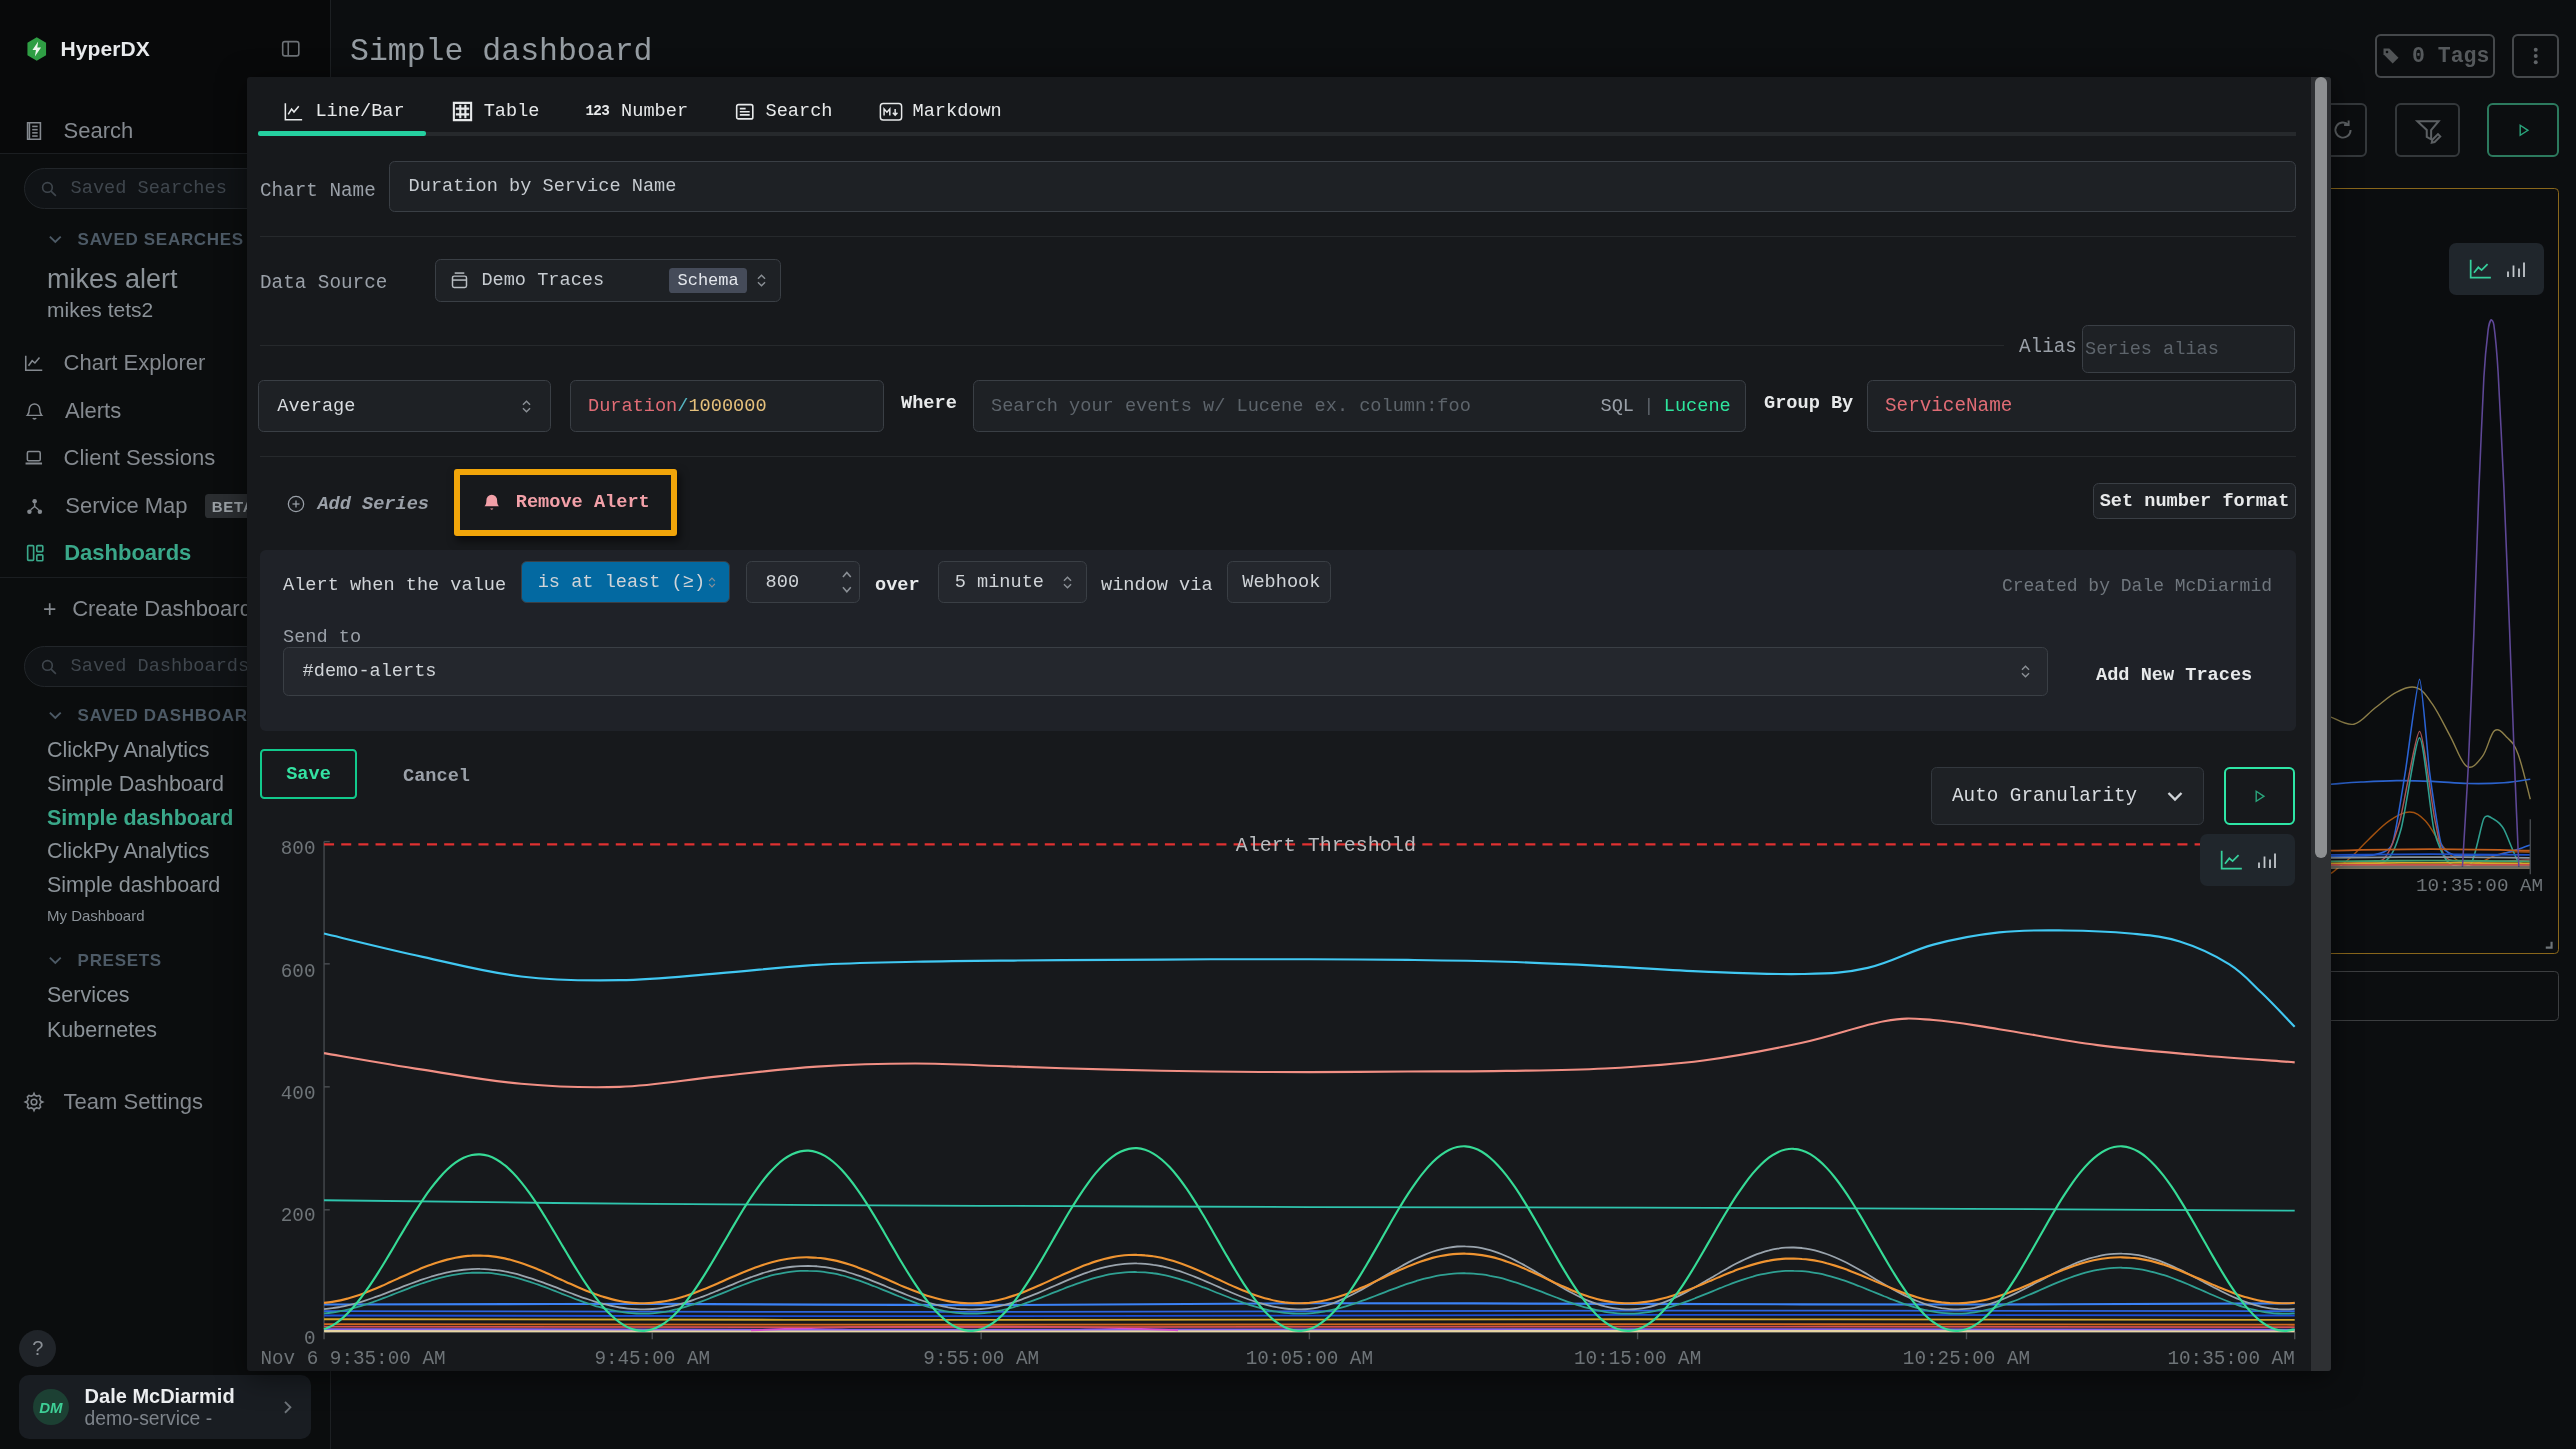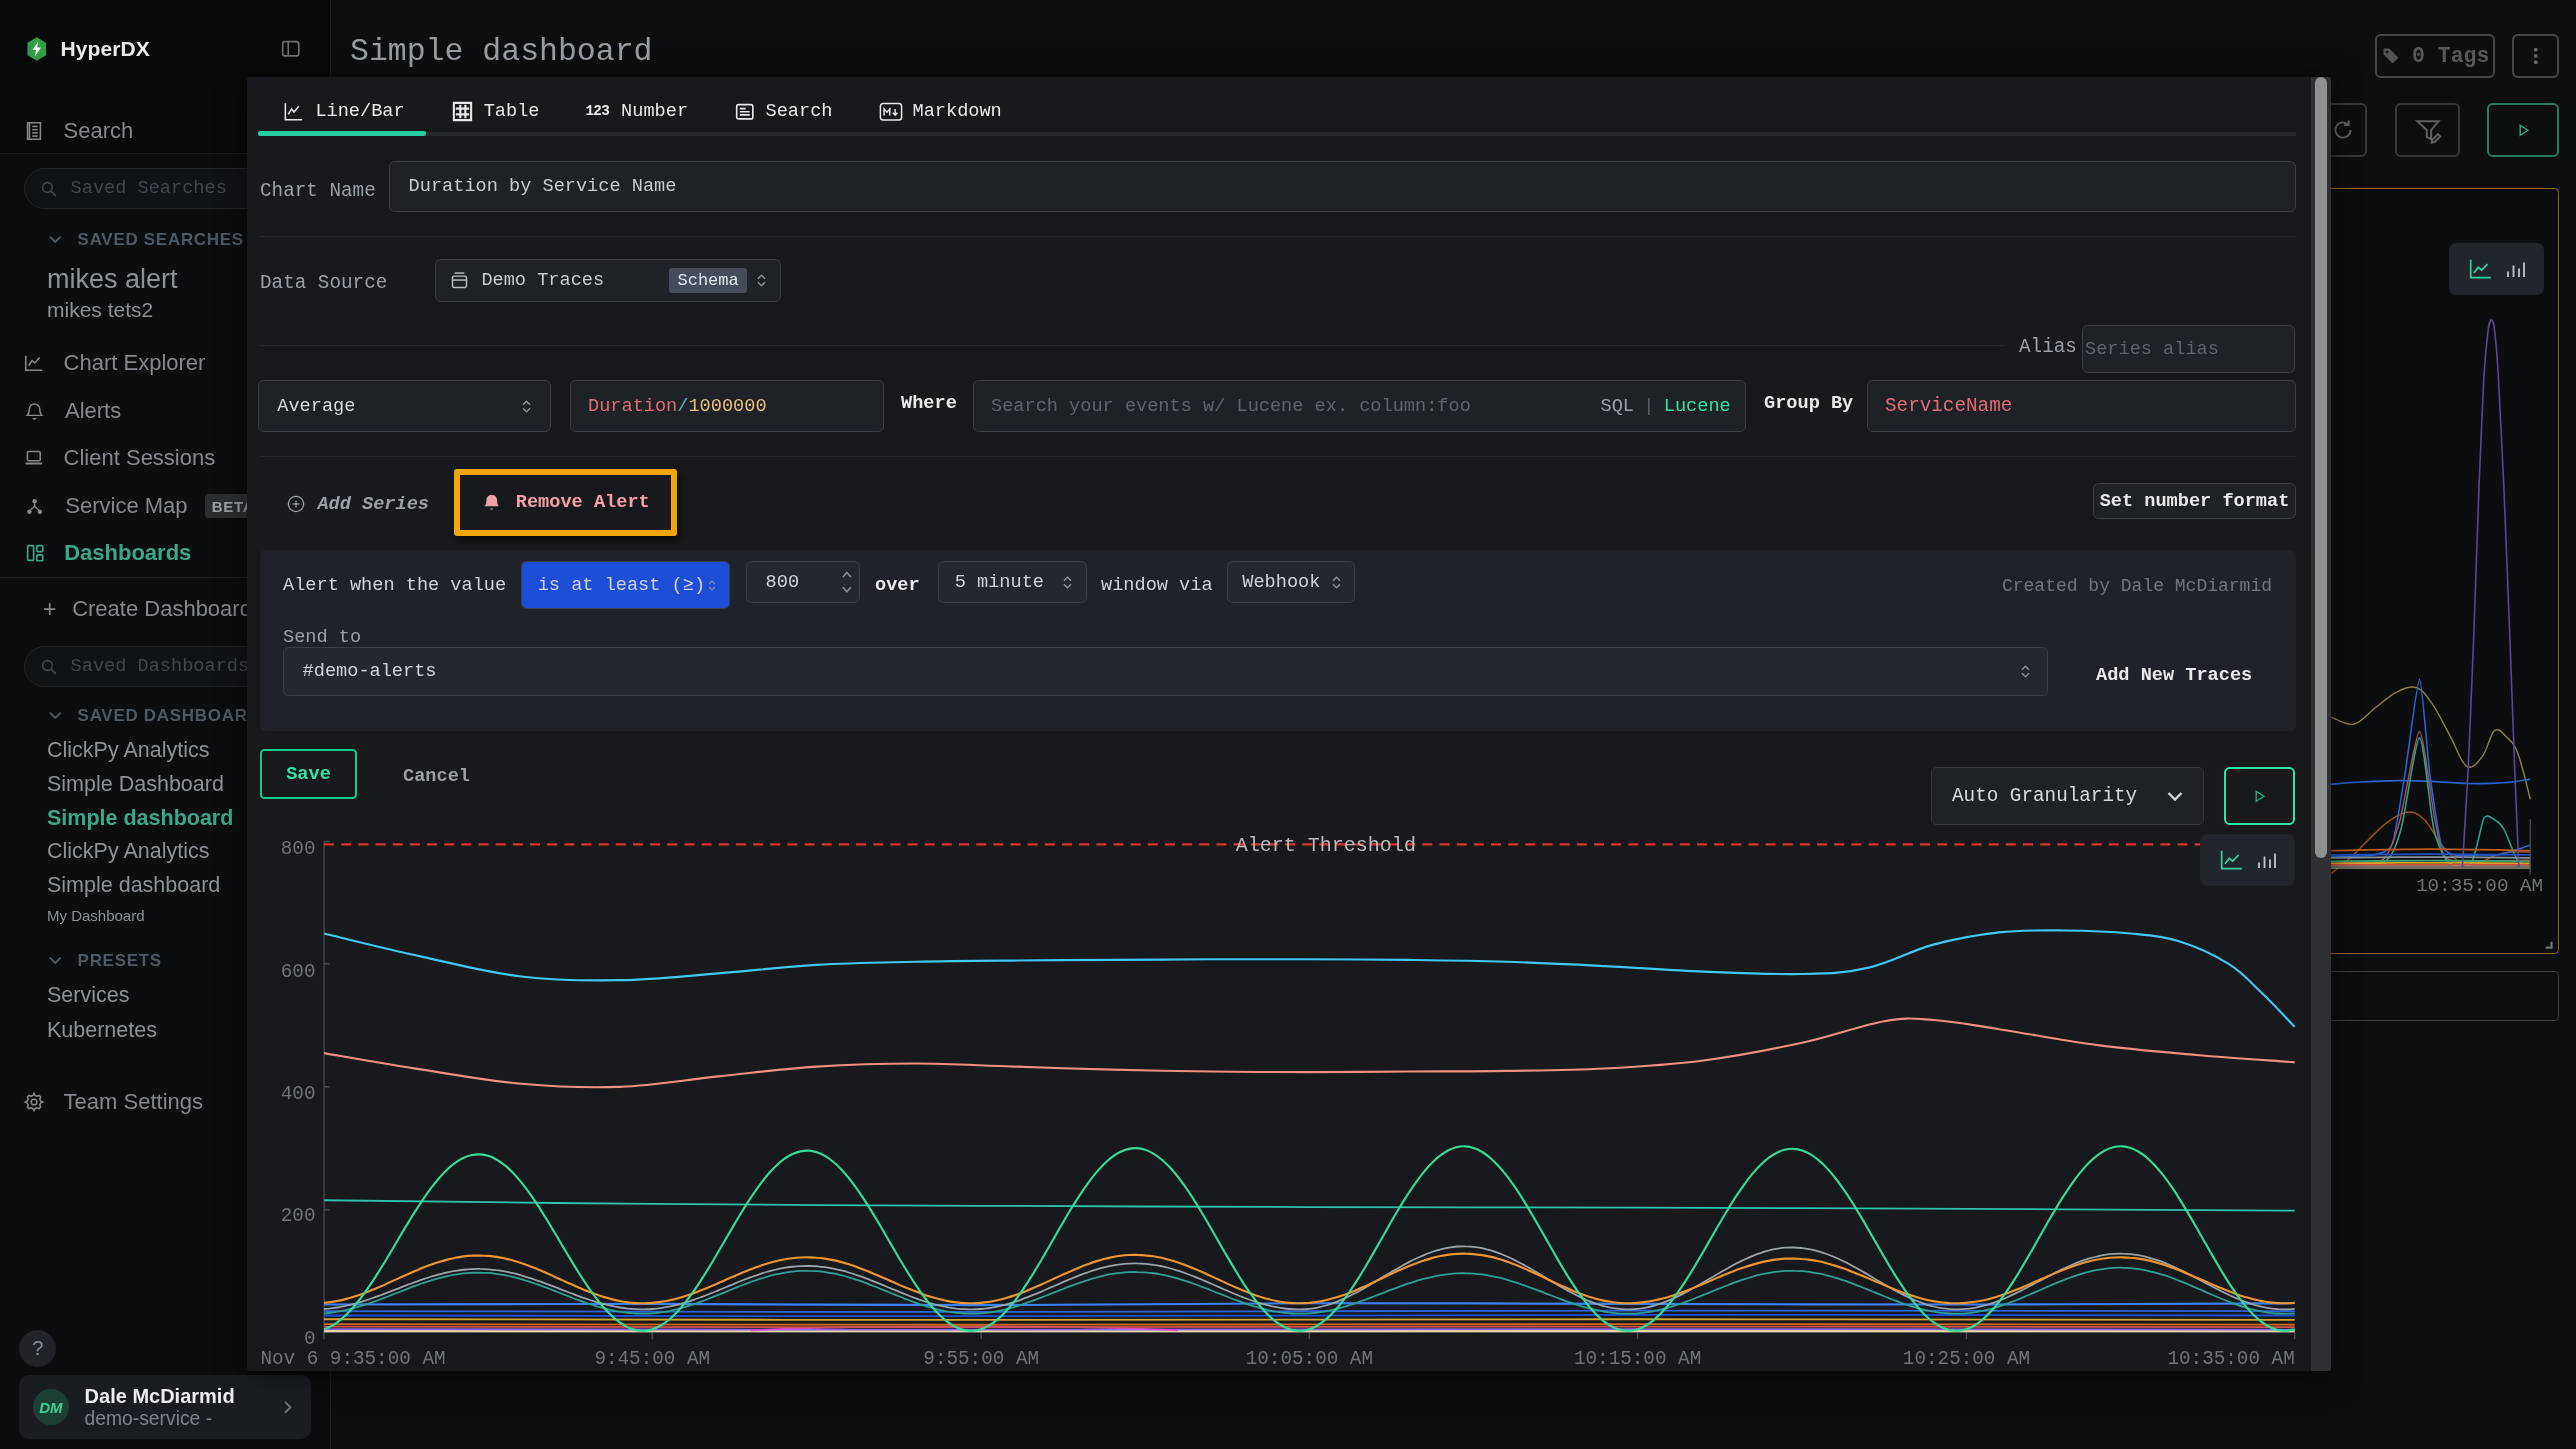--- a/index.html
+++ b/index.html
@@ -335,21 +335,21 @@
         <path d="M10.2 18.4 a1.9 1.9 0 0 0 3.6 0z"></path>
       </svg>
       <span class="mono" style="color:#f2a0a8;font-weight:bold;font-size:18.6px;margin-left:13px;">Remove Alert</span>
     </div>
   <div class="abs row inp" style="left:1846px;top:406px;width:203px;height:36px;justify-content:center;">
       <span class="mono" style="color:#e7e9ea;font-weight:bold;font-size:18.6px;">Set number format</span>
     </div>
 
   <div class="abs" style="left:13px;top:473px;width:2036px;height:181px;background:#1f2228;border-radius:5.7px;"></div>
   <div class="abs lbl" style="left:36px;top:498px;color:#d0d4d8;font-size:18.6px;">Alert when the value</div>
-  <div class="abs inp row" style="left:274px;top:484px;width:209px;height:48px;padding:0 10px 0 15.7px;background:#1d4ed8;">
+  <div class="abs inp row" style="left:274px;top:484px;width:209px;height:42px;padding:0 10px 0 15.7px;background:#0369a1;">
       <span style="color:#d0d4d8;font-size:18.6px;flex:1;white-space:nowrap;">is at least (≥)</span>
       <svg width="17" height="17" viewBox="0 0 24 24" fill="none" stroke="#8b9096" stroke-width="2">
         <path d="M7 9.5 L12 4.5 L17 9.5"></path>
         <path d="M7 14.5 L12 19.5 L17 14.5"></path>
       </svg>
     </div>
   <div class="abs inp row" style="left:499px;top:484px;width:114px;height:42px;padding-left:18.6px;background:#24272d;">
       <span style="color:#d0d4d8;font-size:18.6px;flex:1;">800</span>
       <span style="display:flex;flex-direction:column;margin-right:4.3px;">
         <svg width="15.7" height="14.3" viewBox="0 0 24 20" fill="none" stroke="#8b9096" stroke-width="2.4">
@@ -362,21 +362,21 @@
     </div>
   <div class="abs mono" style="left:628px;top:498px;color:#e7e9ea;font-weight:bold;font-size:18.6px;">over</div>
   <div class="abs inp row" style="left:691px;top:484px;width:149px;height:42px;padding:0 10px 0 15.7px;background:#24272d;">
       <span style="color:#d0d4d8;font-size:18.6px;flex:1;">5 minute</span>
       <svg width="17" height="17" viewBox="0 0 24 24" fill="none" stroke="#8b9096" stroke-width="2">
         <path d="M7 9.5 L12 4.5 L17 9.5"></path>
         <path d="M7 14.5 L12 19.5 L17 14.5"></path>
       </svg>
     </div>
   <div class="abs lbl" style="left:854px;top:498px;color:#d0d4d8;font-size:18.6px;">window via</div>
-  <div class="abs inp row" style="left:980px;top:484px;width:128px;height:42px;padding:0 8.6px 0 14.3px;background:#24272d;">
+  <div class="abs inp row" style="left:980px;top:484px;width:104px;height:42px;padding:0 8.6px 0 14.3px;background:#24272d;">
       <span style="color:#d0d4d8;font-size:18.6px;flex:1;">Webhook</span>
       <svg width="17" height="17" viewBox="0 0 24 24" fill="none" stroke="#8b9096" stroke-width="2">
         <path d="M7 9.5 L12 4.5 L17 9.5"></path>
         <path d="M7 14.5 L12 19.5 L17 14.5"></path>
       </svg>
     </div>
   <div class="abs mono" style="right:59px;top:499px;color:#6f767d;font-size:18px;">Created by Dale McDiarmid</div>
   <div class="abs lbl" style="left:36px;top:550px;font-size:18.6px;">Send to</div>
   <div class="abs inp row" style="left:36px;top:570px;width:1765px;height:49px;padding:0 13px 0 18.6px;background:#24272d;">
       <span style="color:#d0d4d8;font-size:18.6px;flex:1;">#demo-alerts</span>

